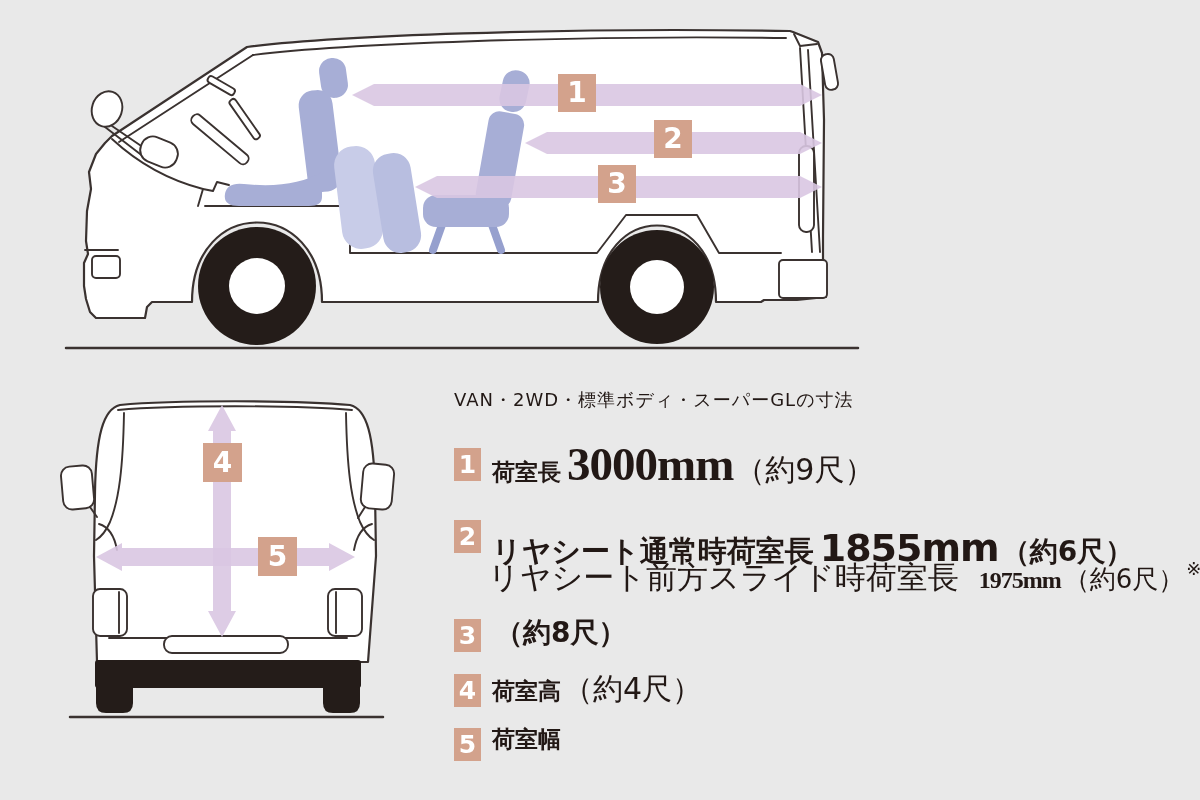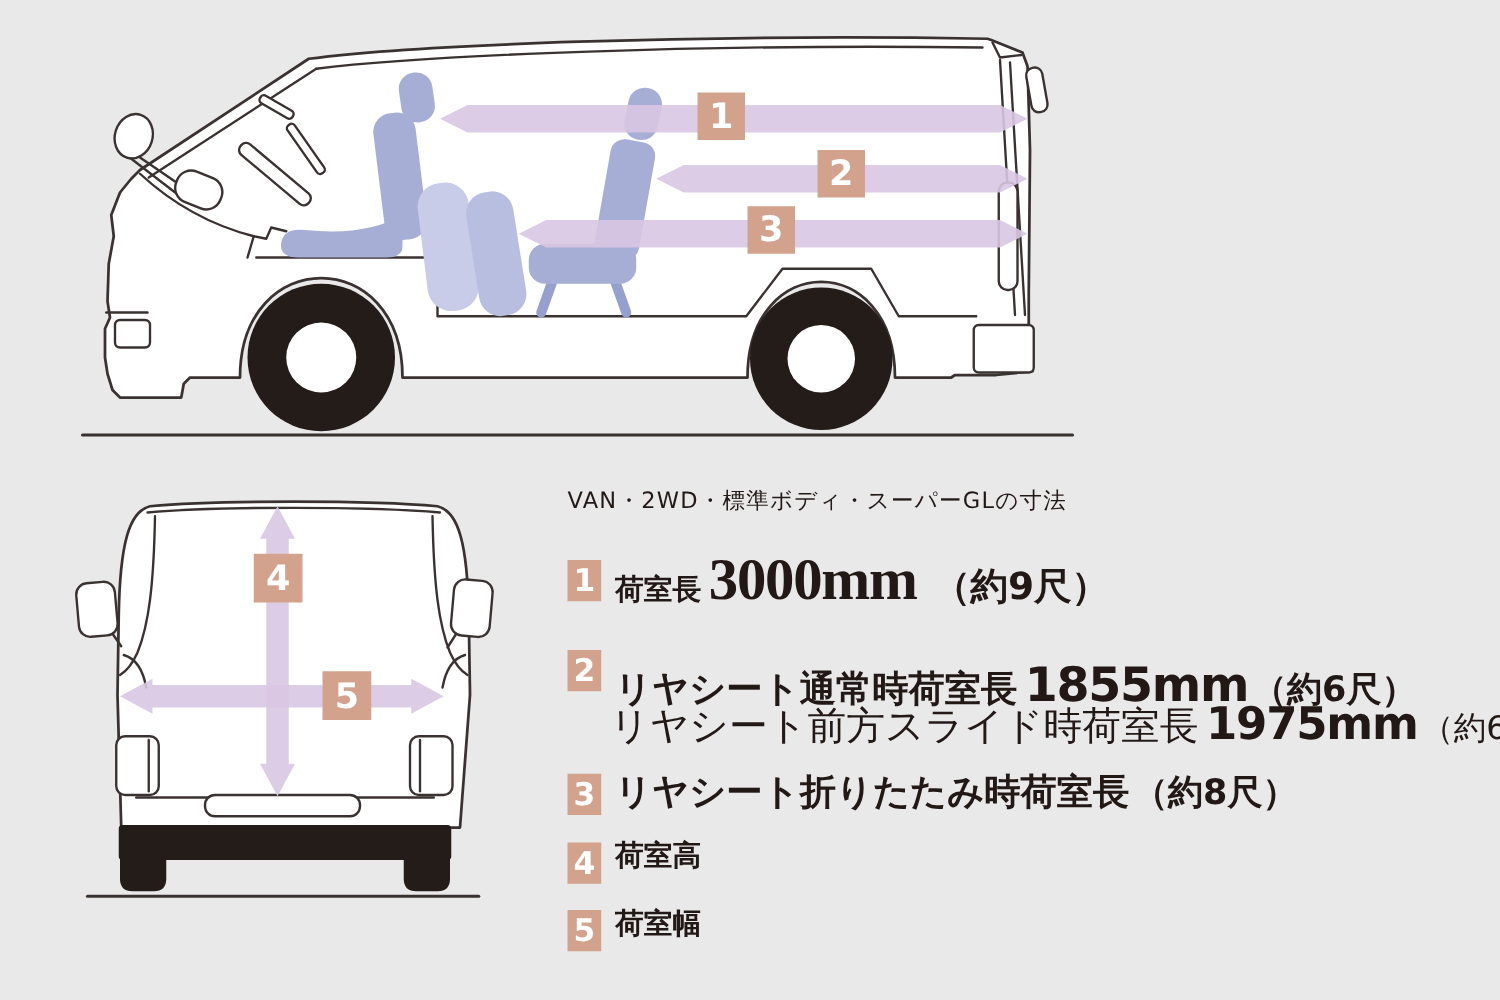--- a/index.html
+++ b/index.html
@@ -33,27 +33,27 @@
     white-space:nowrap;line-height:1;
   }
   .spec-badge{
     align-self:center;display:inline-flex;align-items:center;justify-content:center;
     width:27px;height:33px;background:#D3A28C;color:#fff;
     font-size:25px;font-weight:bold;flex:0 0 auto;margin-right:11px;
   }
   .lbl{font-weight:bold;}
   .row-lg .lbl{font-size:23px;}
   .row-lg .val{font-size:47px;font-weight:bold;margin-left:6px;letter-spacing:-1px;font-family:Liberation Serif, serif;}
-  .row-lg .paren{font-size:30px;font-weight:bold;margin-left:13px;}
+  .row-lg .paren{font-size:30px;font-weight:normal;margin-left:2px;}
   .row-md .lbl{font-size:29px;}
   .row-md .val{font-size:38px;font-weight:bold;margin-left:6px;letter-spacing:-1px;margin-top:24px;}
   .row-md .paren{font-size:28px;font-weight:bold;margin-left:3px;}
   .row-sm{padding-left:34px;}
   .row-sm .lbl{font-size:31px;font-weight:normal;}
-  .row-sm .val{font-size:36px;font-weight:bold;margin-left:6px;letter-spacing:-1px;}
+  .row-sm .val{font-size:24px;font-weight:bold;margin-left:20px;letter-spacing:-1px;font-family:Liberation Serif, serif;}
   .row-sm .paren{font-size:26px;font-weight:normal;margin-left:3px;}
   .note{font-size:18px;position:relative;top:-13px;margin-left:2px;font-weight:normal;}
 </style>
 </head>
 <body>
 
 <div id="page">
 
   <svg id="diagram-svg" viewBox="0 0 1200 800" xmlns="http://www.w3.org/2000/svg">
 
@@ -189,28 +189,28 @@
 
   <div class="spec-row row-sm" style="top:562px;">
     <span class="lbl">リヤシート前方スライド時荷室長</span>
     <span class="val">1975mm</span>
     <span class="paren">（約6尺）</span>
     <span class="note">※</span>
   </div>
 
   <div class="spec-row row-md" style="top:619px;">
     <span class="spec-badge">3</span>
-    <span class="lbl">リヤシート折りたたみ時荷室長</span>
     <span class="paren">（約8尺）</span>
 
   </div>
 
   <div class="spec-row row-lg" style="top:674px;">
     <span class="spec-badge">4</span>
     <span class="lbl">荷室高</span>
+    <span class="paren">（約4尺）</span>
   </div>
 
   <div class="spec-row row-lg" style="top:728px;">
     <span class="spec-badge">5</span>
     <span class="lbl">荷室幅</span>
   </div>
 
 </div>
 
 </body></html>

